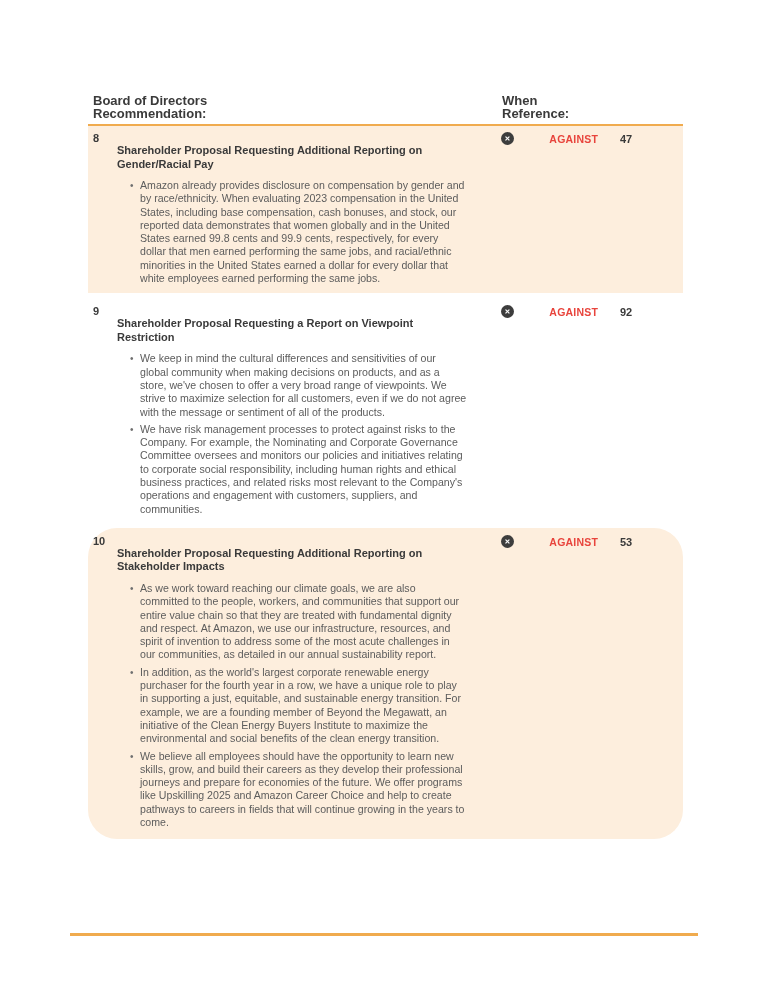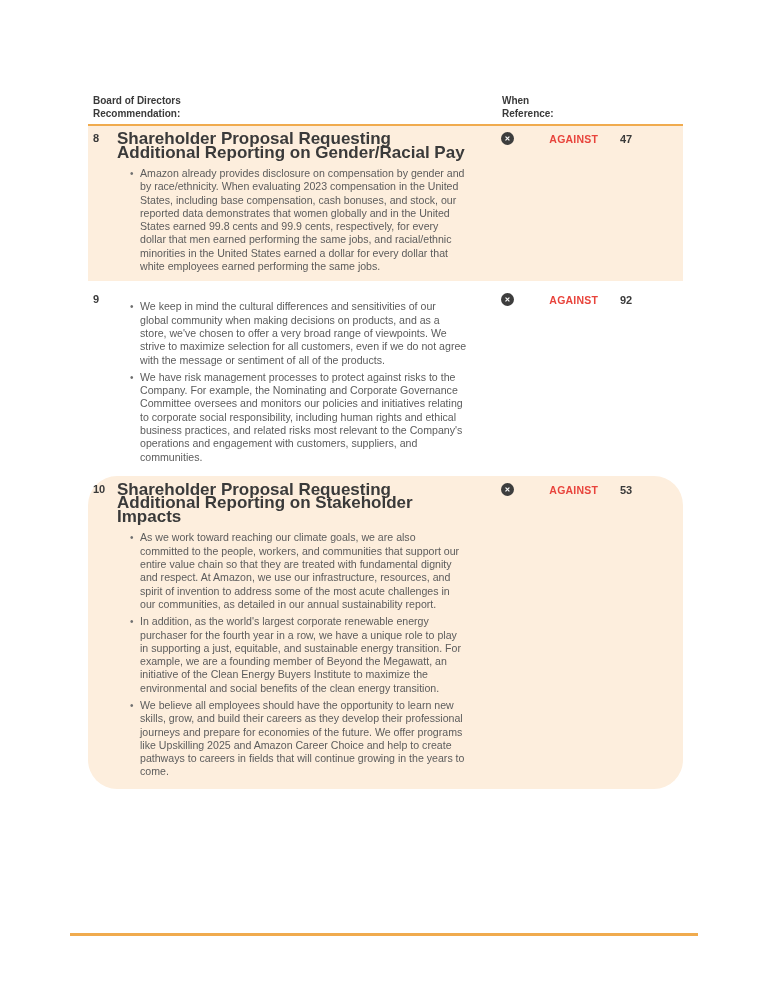--- a/index.html
+++ b/index.html
@@ -21,21 +21,21 @@
   
   .table-header {
     display: grid;
     grid-template-columns: 409px 118px 63px;
     padding-left: 5px;
     align-items: end;
     border-bottom: 2.5px solid #f0ab4e;
     padding-bottom: 4px;
   }
   .table-header .hlabel {
-    font-size: 10px;
+    font-size: 13px;
     font-weight: 700;
     line-height: 13px;
     color: #3a3a3a;
   }
   .table-header .hlabel span { display: block; }
 
   
   .proposal {
     display: grid;
     grid-template-columns: 24px 350px 50px 81px 85px;
@@ -47,25 +47,26 @@
   #proposal-10 { padding: 6px 0 10px 5px; border-radius: 29px; }
 
   .num {
     font-size: 11px;
     font-weight: 700;
     line-height: 13.5px;
     padding-top: 1px;
     color: #3a3a3a;
   }
   .title {
-    font-size: 17px;
+    font-size: 11px;
     font-weight: 700;
     line-height: 13.5px;
     padding-top: 1px;
     color: #3a3a3a;
+    margin-top: 12px;
   }
   .bullets {
     list-style: none;
     margin-top: 8px;
   }
   .bullets li {
     position: relative;
     padding-left: 23px;
     font-size: 10.6px;
     line-height: 13.3px;
@@ -148,20 +149,21 @@
     <div class="icon-cell">
       <span class="xcircle">✕</span>
     </div>
     <div class="against">AGAINST</div>
     <div class="pageref">47</div>
   </section>
 
   <section class="proposal" id="proposal-9">
     <div class="num">9</div>
     <div class="pbody">
+      <h3 class="title">Shareholder Proposal Requesting a Report on Viewpoint Restriction</h3>
       <ul class="bullets">
         <li><span class="bullet-marker">•</span><span>We keep in mind the cultural differences and sensitivities of our global community when making decisions on products, and as a store, we've chosen to offer a very broad range of viewpoints. We strive to maximize selection for all customers, even if we do not agree with the message or sentiment of all of the products.</span></li>
         <li><span class="bullet-marker">•</span><span>We have risk management processes to protect against risks to the Company. For example, the Nominating and Corporate Governance Committee oversees and monitors our policies and initiatives relating to corporate social responsibility, including human rights and ethical business practices, and related risks most relevant to the Company's operations and engagement with customers, suppliers, and communities.</span></li>
       </ul>
     </div>
     <div class="icon-cell">
       <span class="xcircle">✕</span>
     </div>
     <div class="against">AGAINST</div>
     <div class="pageref">92</div>

